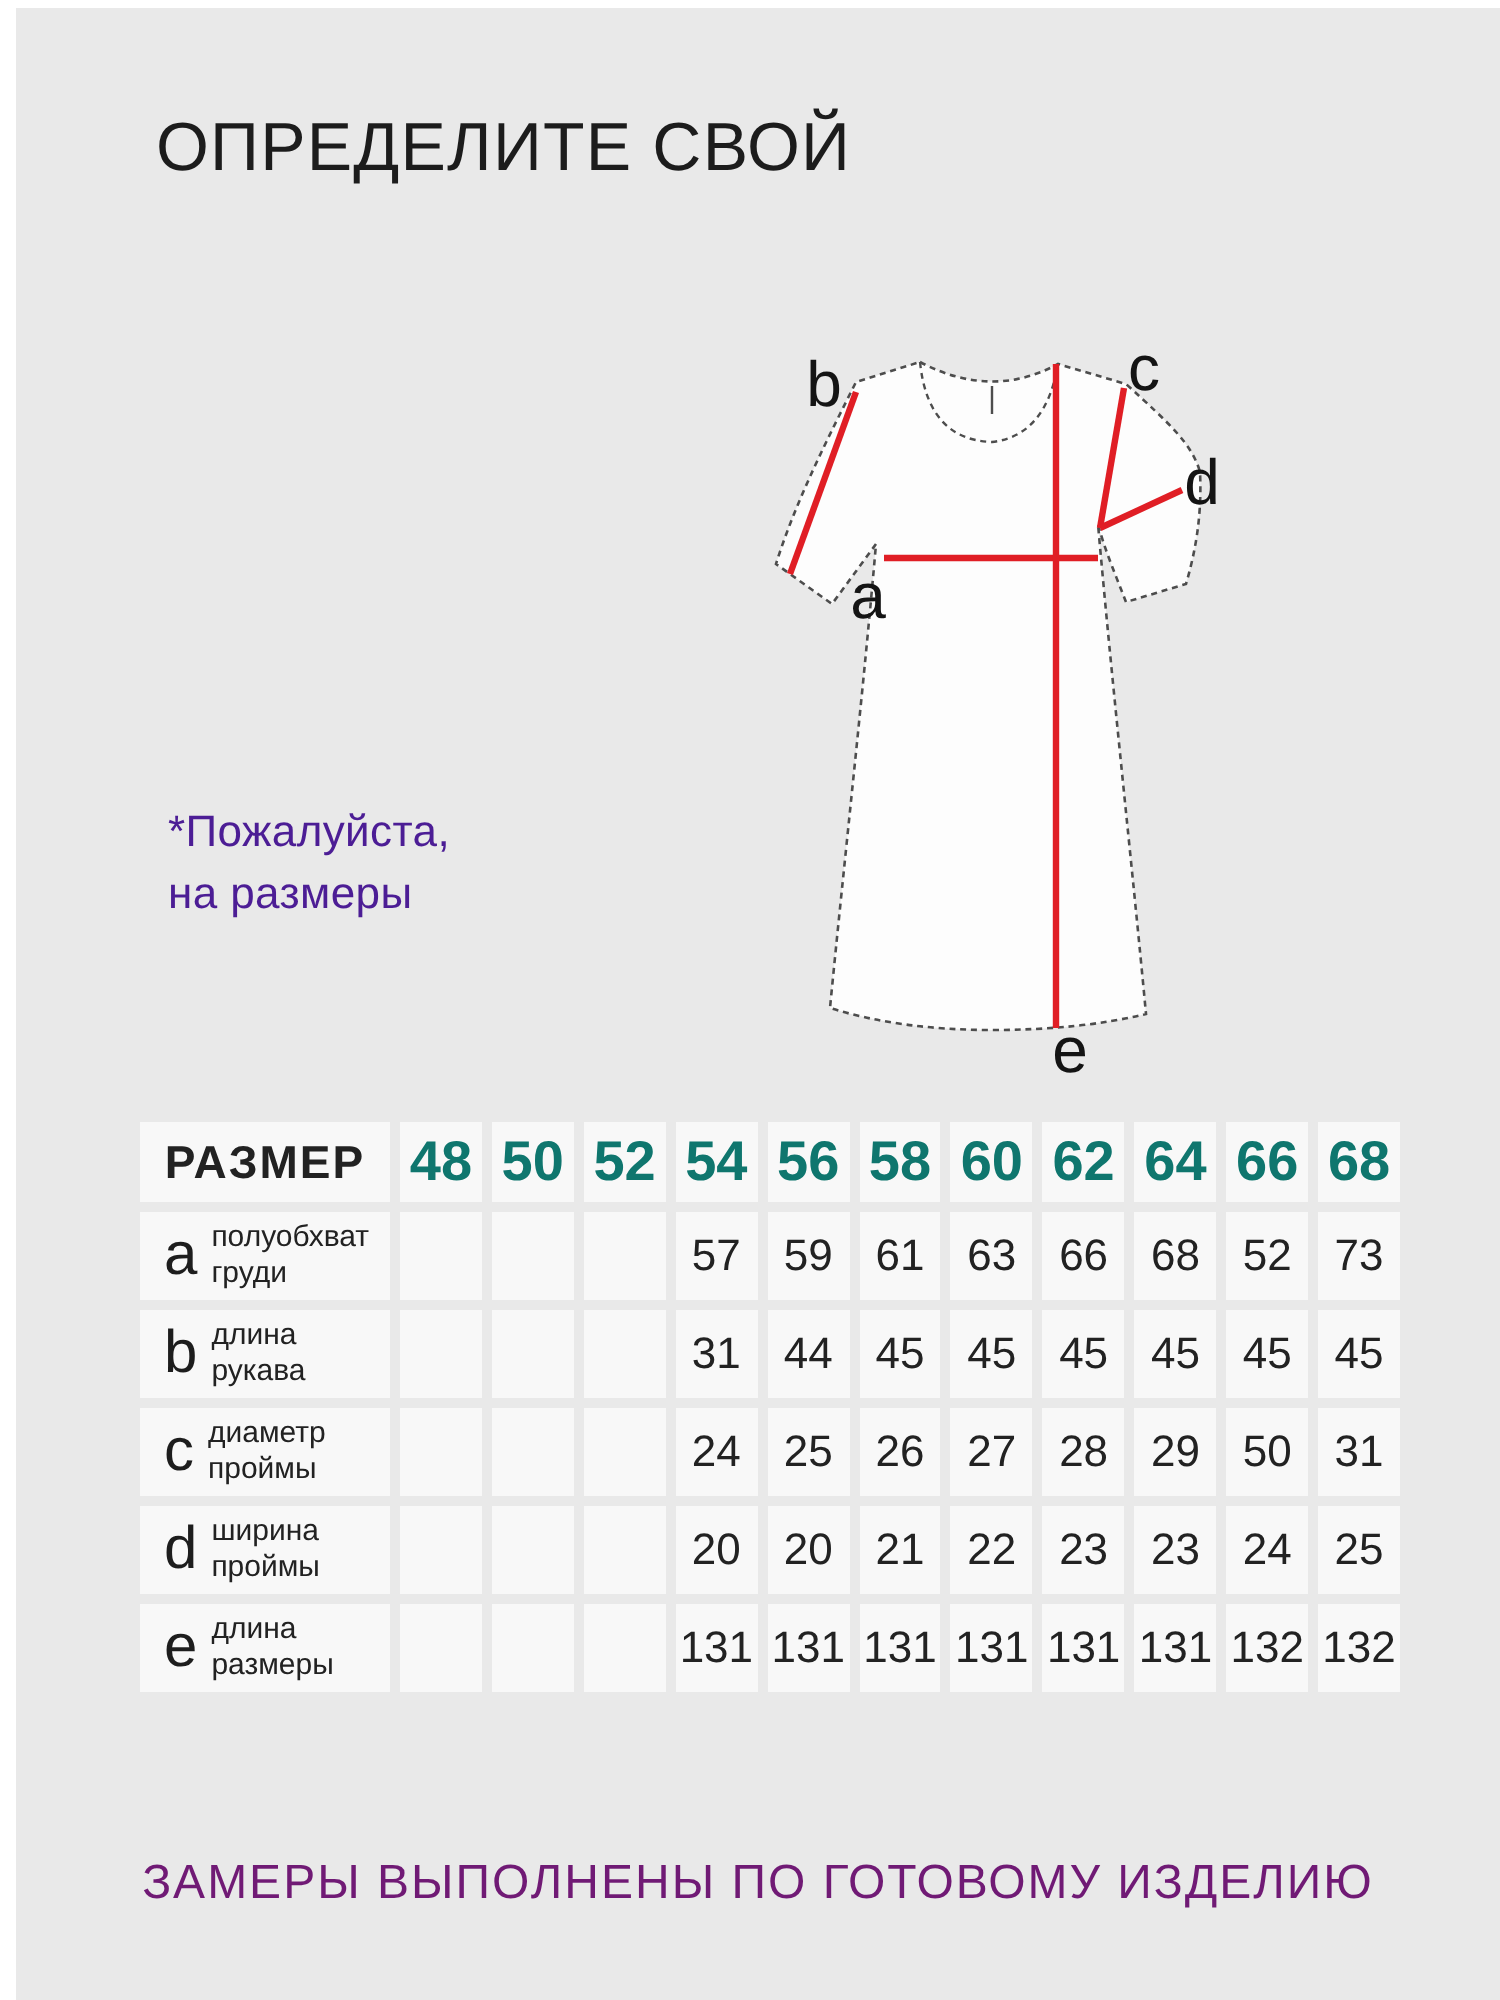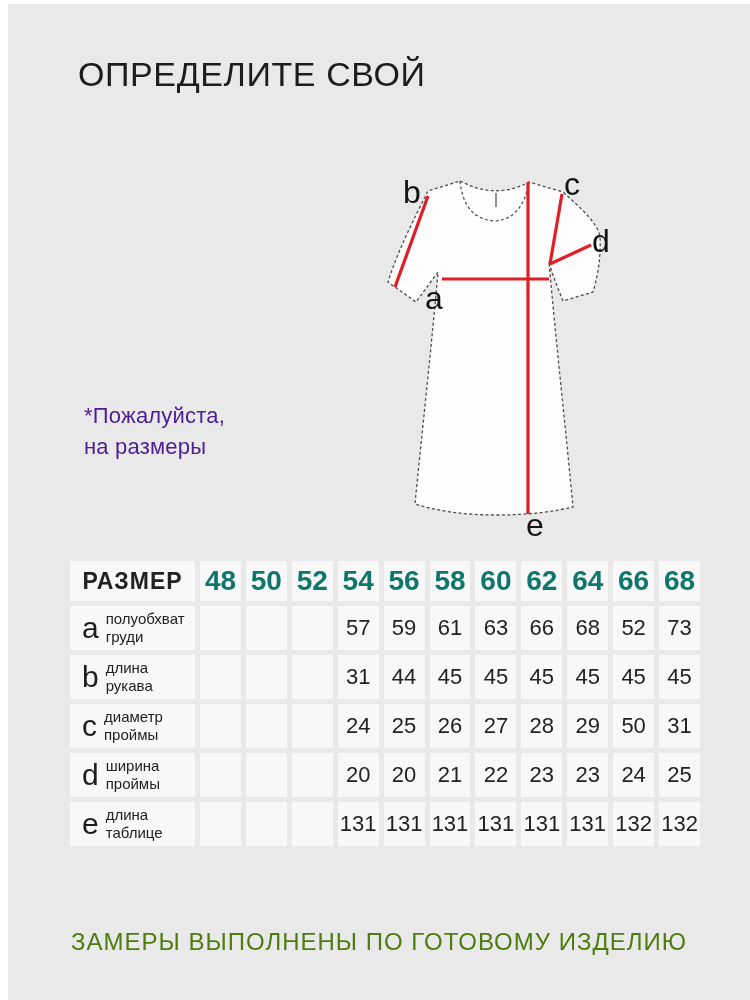--- a/index.html
+++ b/index.html
@@ -87,21 +87,21 @@
 
   
   .footer {
     position: absolute;
     left: 0;
     top: 924px;
     width: 100%;
     text-align: center;
     font-size: 24px;
     letter-spacing: 1px;
-    color: #4d7c0f;
+    color: #701a75;
     font-weight: 400;
   }
 </style>
 </head>
 <body>
 
 <div class="canvas">
 
   <div class="title">
     <div>ОПРЕДЕЛИТЕ СВОЙ</div>
@@ -231,21 +231,21 @@
       <div class="cell value">21</div>
       <div class="cell value">22</div>
       <div class="cell value">23</div>
       <div class="cell value">23</div>
       <div class="cell value">24</div>
       <div class="cell value">25</div>
       <div class="cell row-label">
         <span class="row-letter">e</span>
         <div class="row-name">
           <span>длина</span>
-          <span>таблице</span>
+          <span>размеры</span>
         </div>
       </div>
       <div class="cell value"></div>
       <div class="cell value"></div>
       <div class="cell value"></div>
       <div class="cell value">131</div>
       <div class="cell value">131</div>
       <div class="cell value">131</div>
       <div class="cell value">131</div>
       <div class="cell value">131</div>

